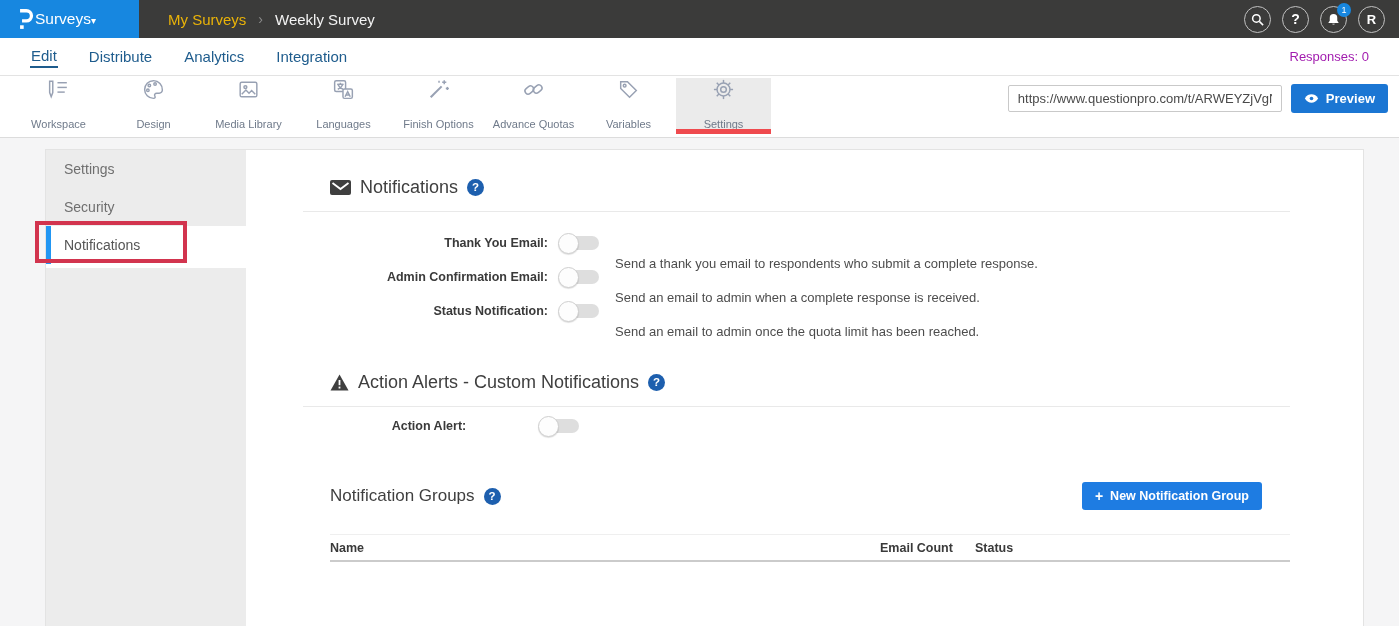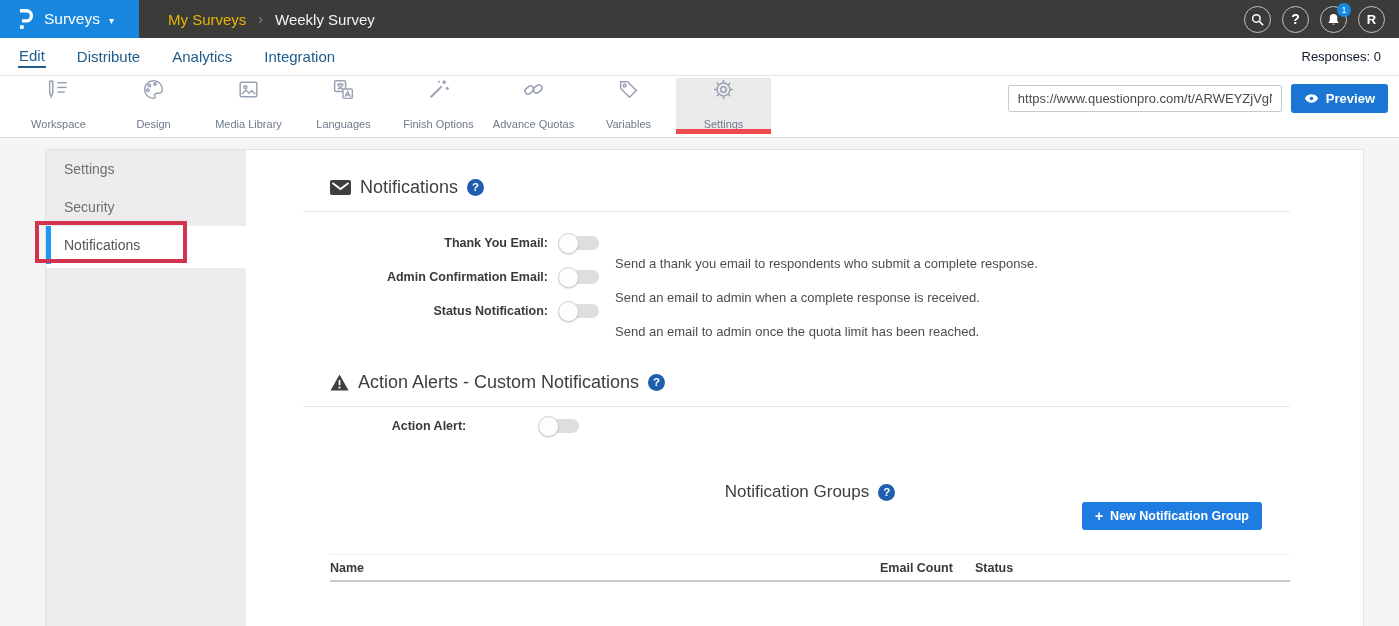--- a/index.html
+++ b/index.html
@@ -2,42 +2,42 @@
 <html><head>
 <meta charset="utf-8">
 <style>
   * { margin:0; padding:0; box-sizing:border-box; }
   html,body { width:1399px; height:626px; overflow:hidden; background:#fff;
     font-family:"Liberation Sans","DejaVu Sans",sans-serif; }
 
   
   .topbar { height:38px; background:#3b3b3a; display:flex; align-items:center; }
   .brand { width:139px; height:38px; background:#1787e0; display:flex; align-items:center;
-    padding-left:13px; gap:9px; cursor:pointer; }
+    padding-left:13px; gap:0; cursor:pointer; }
   .brand-name { color:#fff; font-size:15.5px; }
   .brand-caret { color:#fff; font-size:10px; margin-top:2px; }
   .breadcrumb { display:flex; align-items:center; gap:12px; margin-left:29px; font-size:15px; }
   .crumb-parent { color:#eab308; cursor:pointer; }
   .crumb-sep { color:#8a8a8a; font-size:14px; }
   .crumb-current { color:#f3f3f3; }
   .topbar-icons { margin-left:auto; margin-right:14px; display:flex; gap:11px; }
   .circle-btn { width:27px; height:27px; border:1px solid #c1c1c1; border-radius:50%;
     display:flex; align-items:center; justify-content:center; position:relative;
     color:#fff; cursor:pointer; }
   .circle-btn .glyph { color:#fff; font-weight:bold; font-size:14px; }
   .badge { position:absolute; top:-4px; right:-5px; min-width:14px; height:14px;
     background:#1787e0; border-radius:50%; color:#fff; font-size:9px; display:flex;
     align-items:center; justify-content:center; }
 
   
   .navrow { height:38px; background:#fff; border-bottom:1px solid #e3e3e3;
-    display:flex; align-items:center; padding:0 18px; }
+    display:flex; align-items:center; padding:0 30px; }
   .nav-tab { font-size:15px; color:#1e5c8d; margin-right:30px; cursor:pointer; padding:2px 1px; }
   .nav-tab.active { border-bottom:2px solid #1e5c8d; }
-  .responses { margin-left:auto; font-size:13px; color:#0f172a; }
+  .responses { margin-left:auto; font-size:13px; color:#a21caf; }
 
   
   .toolbar { height:62px; background:#fff; border-bottom:1px solid #dcdcdc;
     display:flex; align-items:flex-start; padding:2px 0 7px 11px; }
   .tool-item { width:95px; height:51px; display:flex; flex-direction:column; align-items:center;
     justify-content:center; gap:16px; position:relative; cursor:pointer; }
   .tool-item svg { stroke:#98a1b3; fill:none; stroke-width:1.4; }
   .tool-label { font-size:11px; color:#6f7a8a; white-space:nowrap; }
   .tool-item.active { background:#ebebeb; }
   .tool-item.active::after { content:""; position:absolute; left:0; bottom:-5px;
@@ -78,21 +78,21 @@
     margin-left:12px; cursor:pointer; flex:0 0 auto; }
   .toggle::after { content:""; position:absolute; left:-2px; top:-3px; width:19px; height:19px;
     border-radius:50%; background:#fdfdfd; border:1px solid #cfcfcf;
     box-shadow:0 1px 1px rgba(0,0,0,.13); }
   .row-desc { margin-left:16px; font-size:13px; color:#4d4d4d;margin-top:40px; }
 
   .section2 { margin-top:44px; }
   .action-rows { margin-top:6px; }
   .action-rows .row { height:26px; margin-top:6px; }
 
-  .groups-header { margin-top:43px; display:flex; align-items:center;flex-direction:column; }
+  .groups-header { margin-top:43px; display:flex; align-items:center; }
   .groups-title-wrap { display:flex; align-items:center; gap:9px; margin-left:27px; }
   .groups-title { font-size:17px; color:#3f3f3f; }
   .new-group-btn { margin-left:auto; margin-right:28px; height:28px; padding:0 13px;
     background:#1e7ce2; border:none; border-radius:3px; color:#fff; font-size:12.5px;
     font-weight:bold; display:flex; align-items:center; gap:7px; cursor:pointer;
     font-family:inherit; }
   .plus-glyph { font-size:14px; font-weight:bold; }
 
   .table { margin-top:24px; margin-left:27px; }
   .thead { display:grid; grid-template-columns:550px 95px 1fr; align-items:center; height:28px;

